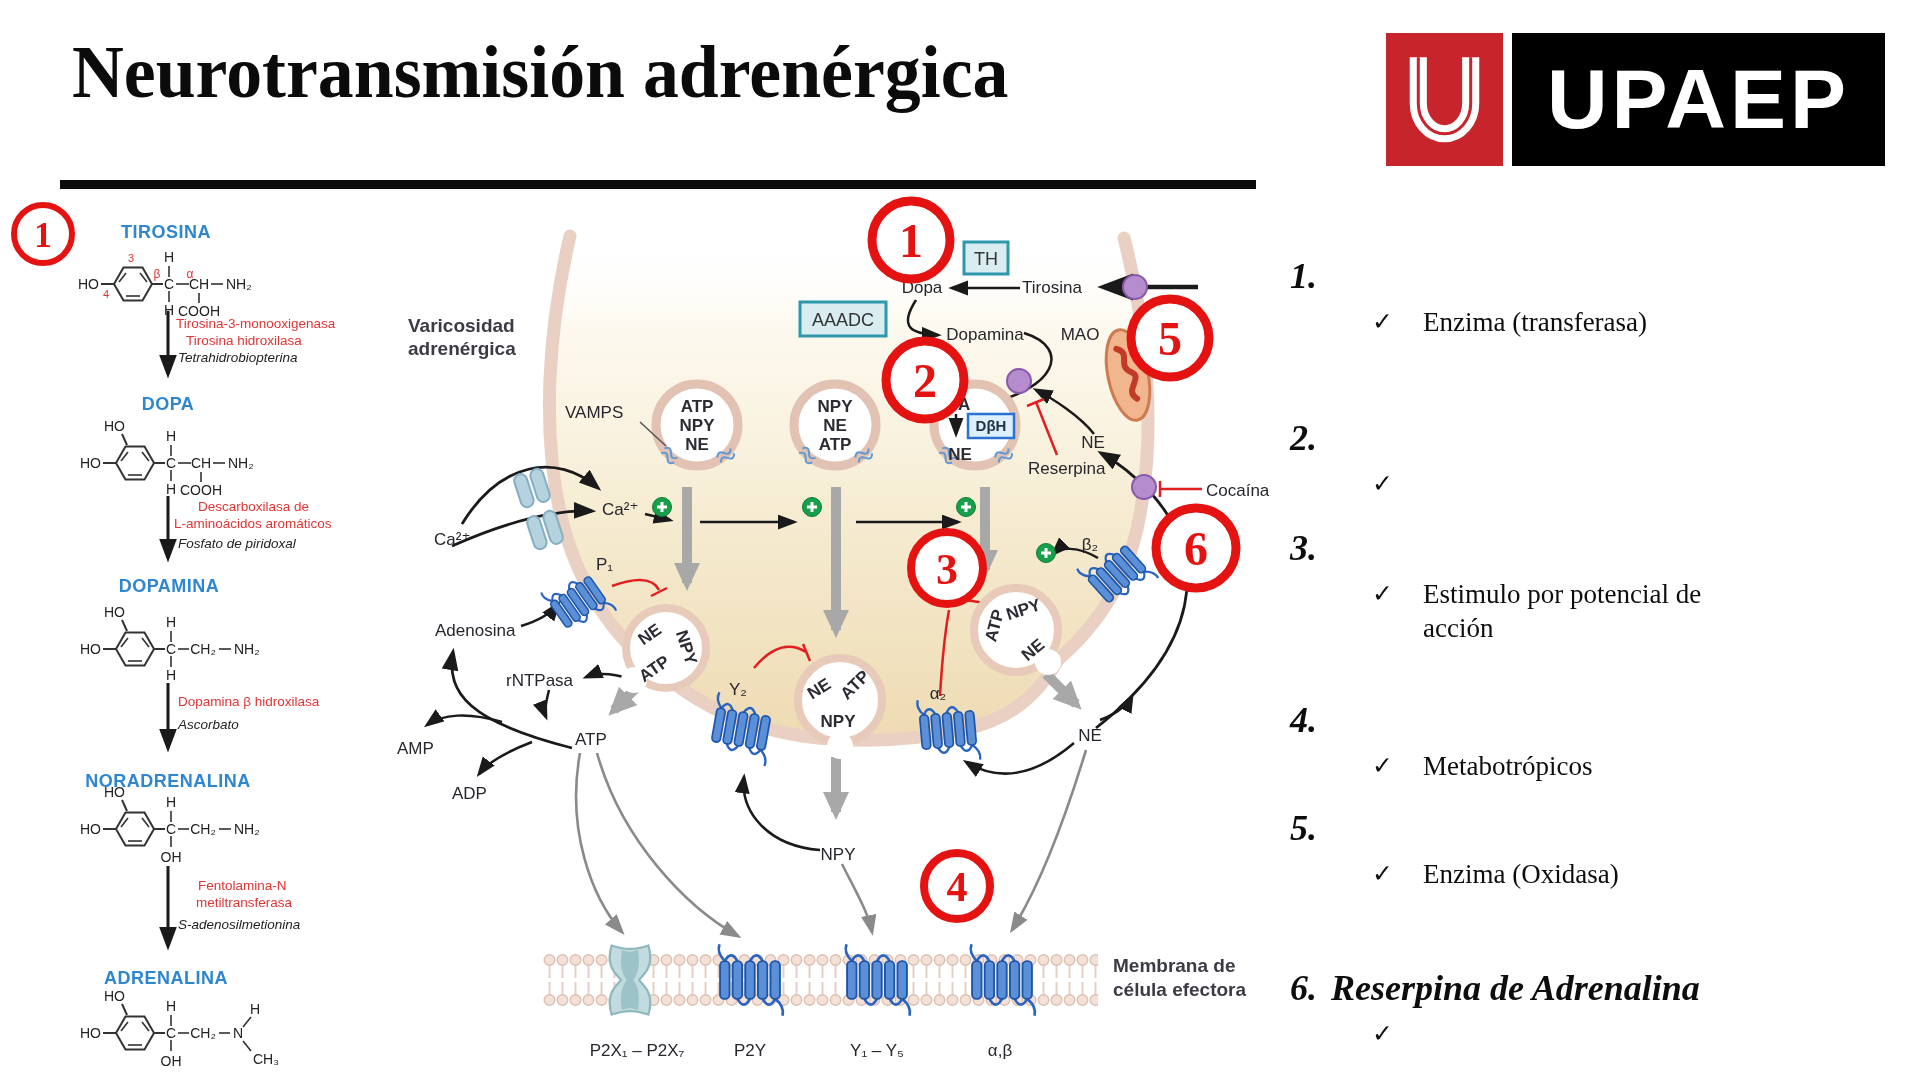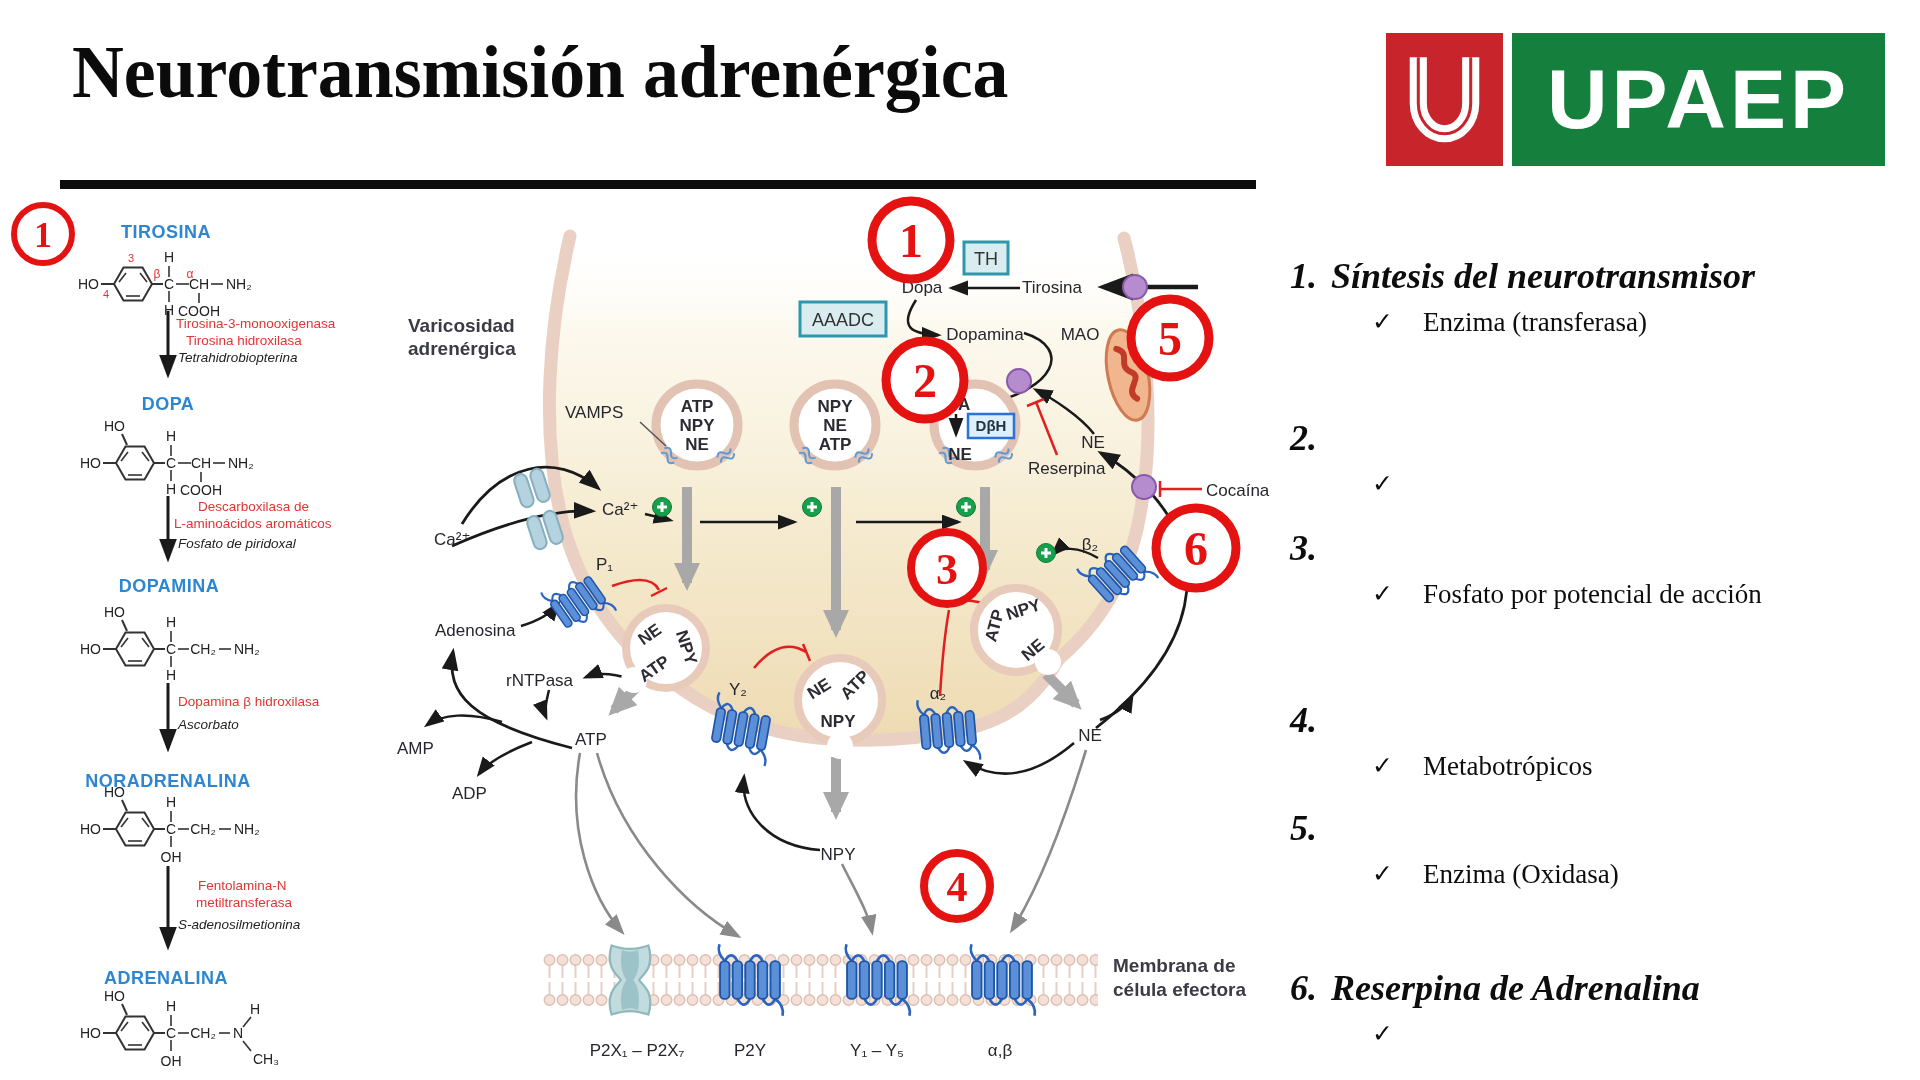--- a/index.html
+++ b/index.html
@@ -3,21 +3,21 @@
 <meta charset="utf-8">
 <style>
   html,body{margin:0;padding:0;background:#ffffff;}
   .stage{position:relative;width:1920px;height:1080px;background:#fff;overflow:hidden;
          font-family:"Liberation Sans","DejaVu Sans",sans-serif;}
   .title{position:absolute;left:72px;top:30px;font-family:"Liberation Serif","DejaVu Serif",serif;
          font-weight:bold;font-size:74px;color:#0b0b0b;transform:scaleX(.97);transform-origin:left top;
          white-space:nowrap;}
   .rule{position:absolute;left:60px;top:180px;width:1196px;height:9px;background:#0c0c0c;}
   .logo-red{position:absolute;left:1386px;top:33px;width:117px;height:133px;background:#c8242c;}
-  .logo-gray{position:absolute;left:1512px;top:33px;width:373px;height:133px;background:#15803d;
+  .logo-gray{position:absolute;left:1512px;top:33px;width:373px;height:133px;background:#000000;
              display:flex;align-items:center;justify-content:center;}
   .logo-word{color:#fff;font-weight:bold;font-size:84px;letter-spacing:4px;
              font-family:"Liberation Sans","DejaVu Sans",sans-serif;}
   .diagram-svg{position:absolute;left:0;top:0;width:1920px;height:1080px;}
 
   .note{position:absolute;left:1290px;width:620px;color:#0d0d0d;
         font-family:"Liberation Serif","DejaVu Serif",serif;}
   .note-head{display:flex;gap:14px;font-weight:bold;font-style:italic;font-size:36px;line-height:1.05;}
   .note-check{display:flex;gap:30px;margin-top:10px;margin-left:82px;font-size:27px;line-height:1.25;}
   .note-check .tick{font-family:"DejaVu Sans",sans-serif;font-size:25px;}
@@ -458,42 +458,41 @@
         <text x="120" y="-19" text-anchor="middle" class="chain">H</text>
         <line x1="108" y1="8" x2="116" y2="18" stroke="#333" stroke-width="1.6"></line>
         <text x="118" y="31" class="chain">CH₃</text>
       </g>
     </g>
   </svg>
 
   <div class="note" style="top:258px">
     <div class="note-head">
       <span>1.</span>
-      <span>Síntesis del neurotransmisor</span>
     </div>
     <div class="note-check">
       <span class="tick">✓</span>
       <span class="ctext">Enzima (transferasa)</span>
     </div>
   </div>
   <div class="note" style="top:420px">
     <div class="note-head">
       <span>2.</span>
     </div>
     <div class="note-check">
       <span class="tick">✓</span>
     </div>
   </div>
   <div class="note" style="top:530px">
     <div class="note-head">
       <span>3.</span>
     </div>
     <div class="note-check">
       <span class="tick">✓</span>
-      <span class="ctext">Fosfato por potencial de acción</span>
+      <span class="ctext">Estimulo por potencial de acción</span>
     </div>
   </div>
   <div class="note" style="top:702px">
     <div class="note-head">
       <span>4.</span>
     </div>
     <div class="note-check">
       <span class="tick">✓</span>
       <span class="ctext">Metabotrópicos</span>
     </div>

